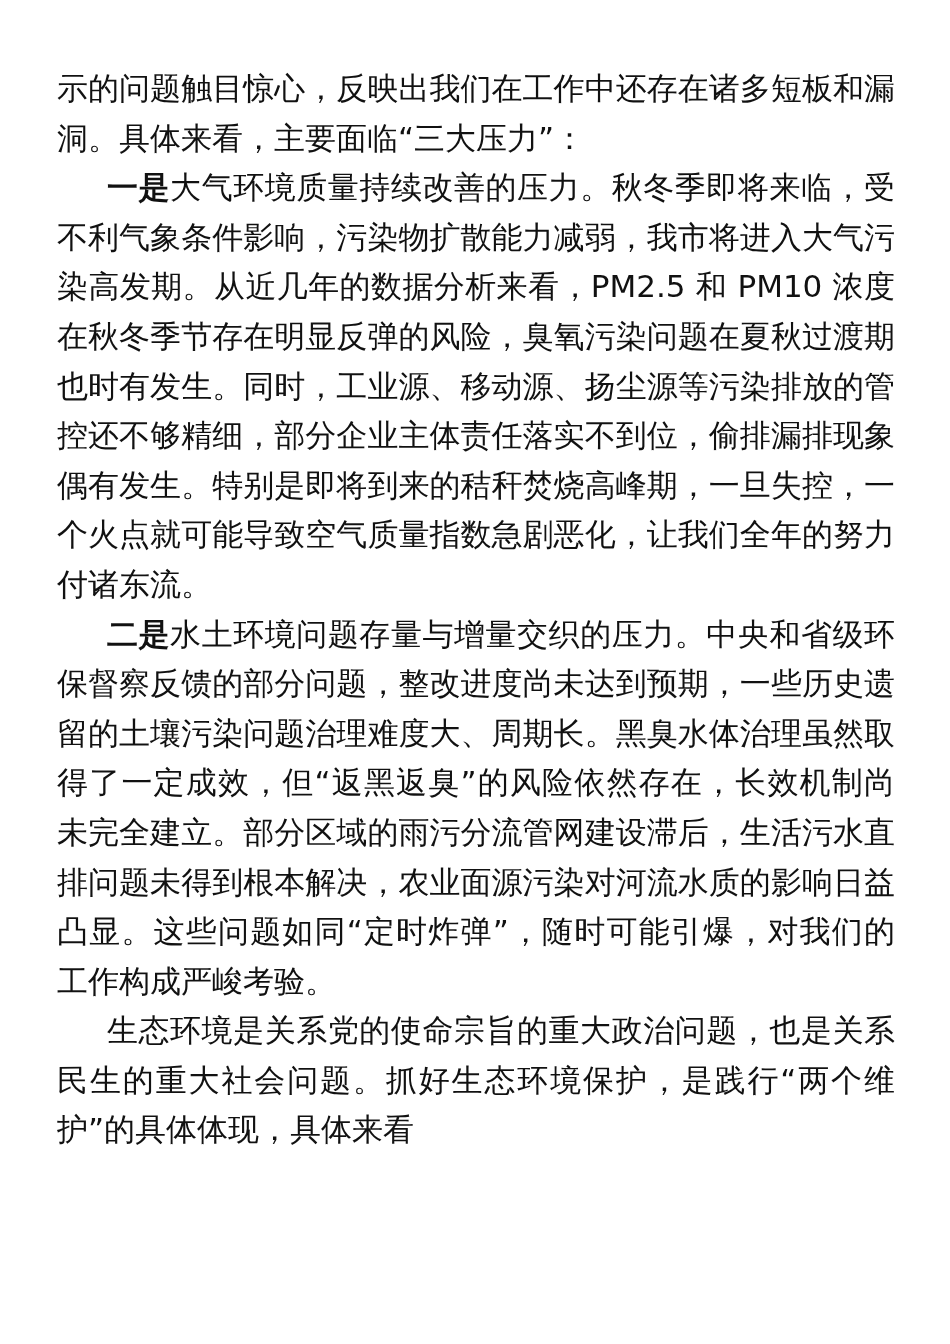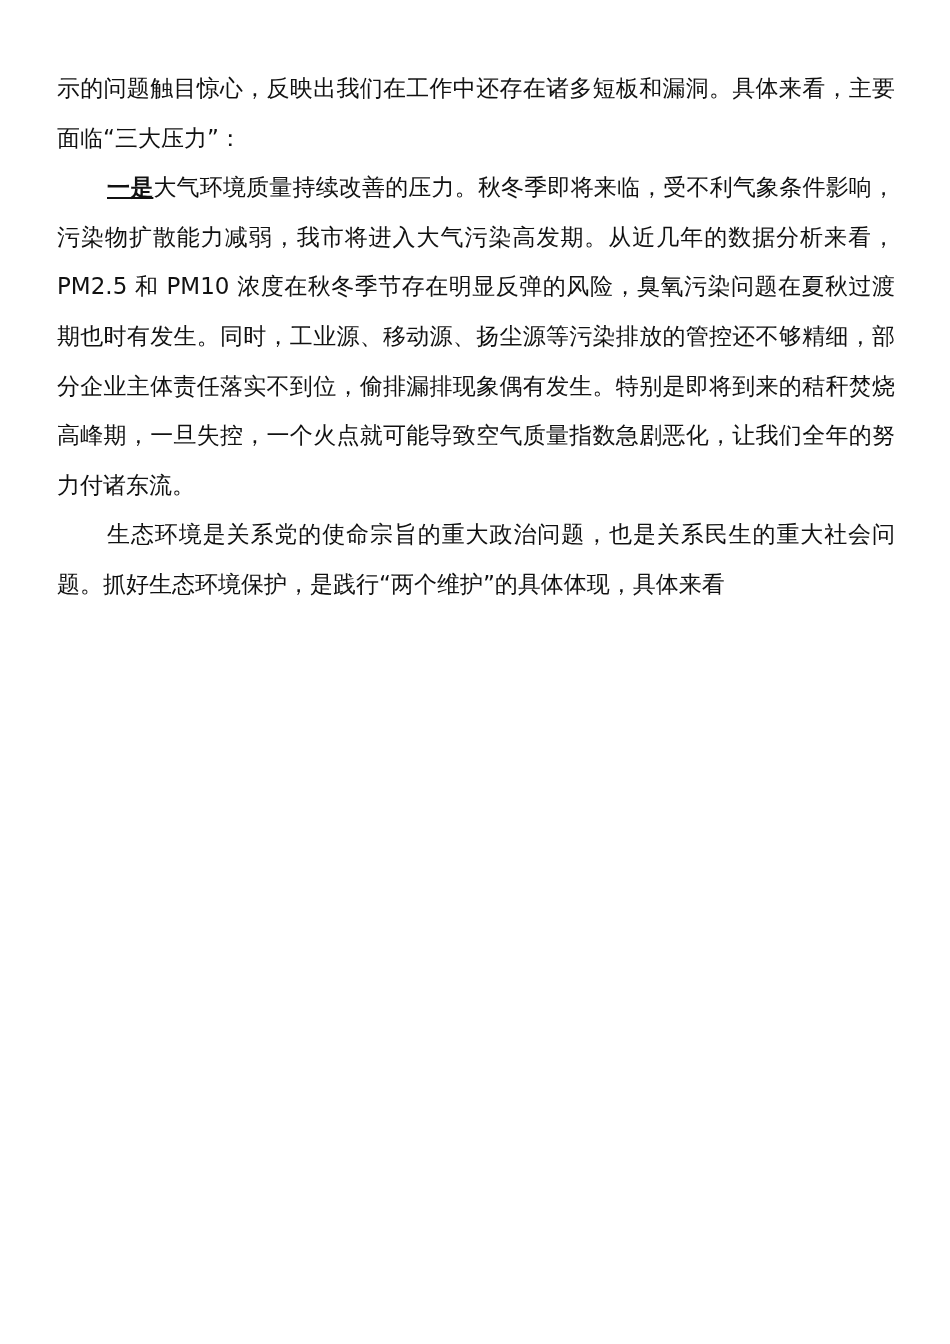--- a/index.html
+++ b/index.html
@@ -3,36 +3,39 @@
   <meta charset="utf-8">
   <style>
     html, body { margin: 0; padding: 0; background: #ffffff; }
     body { width: 950px; height: 1344px; overflow: hidden; position: relative; }
     .page {
       position: absolute;
       left: 57px;
       top: 64px;
       width: 838px;
       font-family: "DejaVu Sans", "Liberation Sans", sans-serif;
-      font-size: 23px;
+      font-size: 31px;
       line-height: 49.6px;
       color: #111111;
       text-align: justify;
       letter-spacing: 0;
     }
     .para { margin: 0; padding: 0; }
     .para.indent { text-indent: 50px; }
-    .lead { font-weight: bold; text-decoration: underline; }
+    .lead { font-weight: bold; }
   </style>
 </head>
 <body>
 
 <div class="page">
   <p class="para">
     <span class="lead"></span><span>示的问题触目惊心，反映出我们在工作中还存在诸多短板和漏洞。具体来看，主要面临“三大压力”：</span>
   </p>
   <p class="para indent">
     <span class="lead">一是</span><span>大气环境质量持续改善的压力。秋冬季即将来临，受不利气象条件影响，污染物扩散能力减弱，我市将进入大气污染高发期。从近几年的数据分析来看，PM2.5 和 PM10 浓度在秋冬季节存在明显反弹的风险，臭氧污染问题在夏秋过渡期也时有发生。同时，工业源、移动源、扬尘源等污染排放的管控还不够精细，部分企业主体责任落实不到位，偷排漏排现象偶有发生。特别是即将到来的秸秆焚烧高峰期，一旦失控，一个火点就可能导致空气质量指数急剧恶化，让我们全年的努力付诸东流。</span>
   </p>
   <p class="para indent">
+    <span class="lead">二是</span><span>水土环境问题存量与增量交织的压力。中央和省级环保督察反馈的部分问题，整改进度尚未达到预期，一些历史遗留的土壤污染问题治理难度大、周期长。黑臭水体治理虽然取得了一定成效，但“返黑返臭”的风险依然存在，长效机制尚未完全建立。部分区域的雨污分流管网建设滞后，生活污水直排问题未得到根本解决，农业面源污染对河流水质的影响日益凸显。这些问题如同“定时炸弹”，随时可能引爆，对我们的工作构成严峻考验。</span>
+  </p>
+  <p class="para indent">
     <span class="lead"></span><span>生态环境是关系党的使命宗旨的重大政治问题，也是关系民生的重大社会问题。抓好生态环境保护，是践行“两个维护”的具体体现，具体来看</span>
   </p>
 </div>
 
 </body></html>

